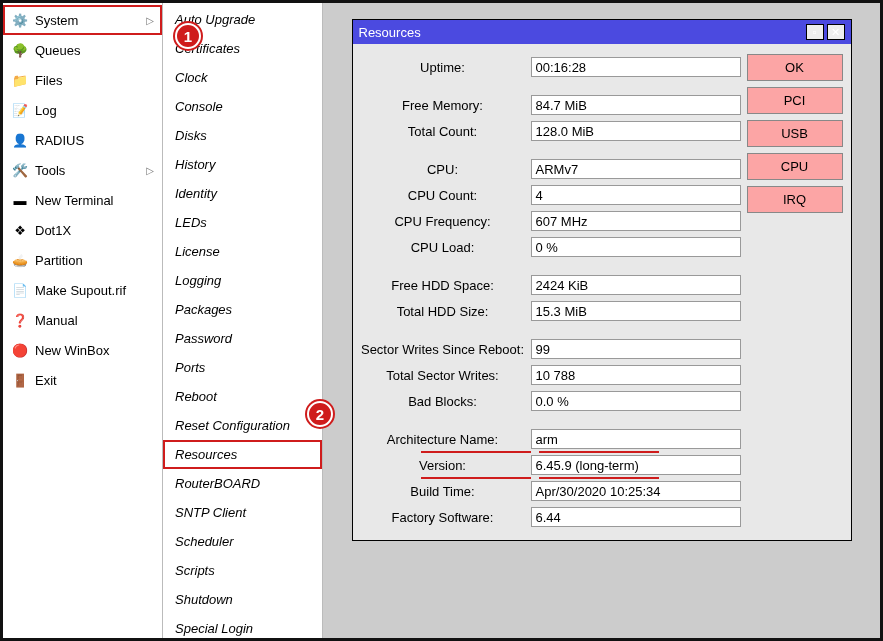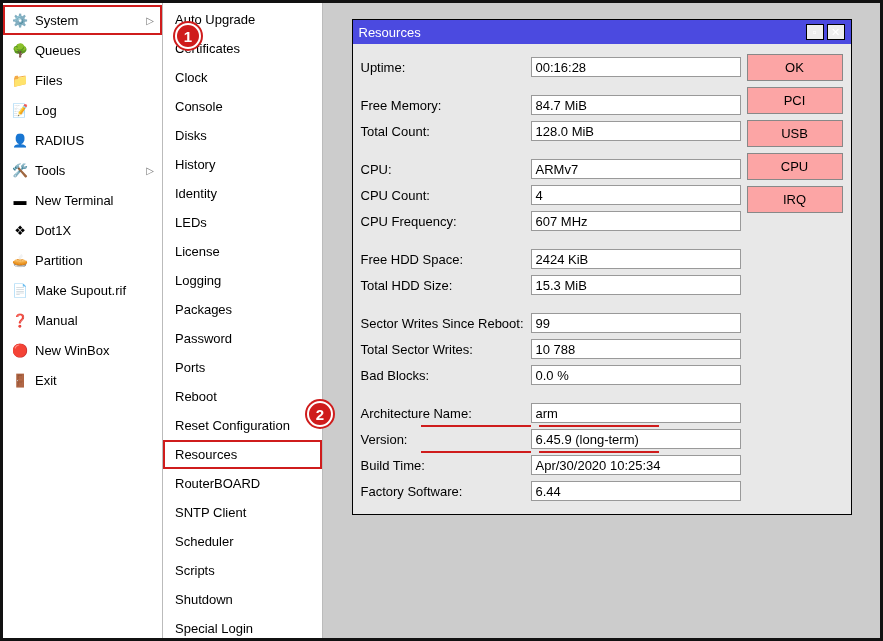--- a/index.html
+++ b/index.html
@@ -6,34 +6,34 @@
   body { margin: 0; padding: 0; background: #fff; width: 883px; height: 641px; position: relative; overflow: hidden; }
   .frame { width: 883px; height: 641px; border: 3px solid #111; position: relative; display: flex; }
   
   .main-menu { width: 160px; border-right: 1px solid #bbb; padding-top: 2px; }
   .menu-item { display: flex; align-items: center; padding: 4px 6px; gap: 6px; cursor: default; border: 2px solid transparent; }
   .menu-item.hl { border: 2.5px solid #cf1c1c; }
   .menu-item .tri { margin-left: auto; font-size: 10px; color: #777; }
   .mi-icon { width: 18px; height: 18px; display: flex; align-items: center; justify-content: center; }
   
   .sub-menu { width: 160px; border-right: 1px solid #bbb; padding-top: 2px; }
-  .sub-item { padding: 5px 10px; cursor: default; border: 2px solid transparent; }
+  .sub-item { padding: 5px 10px; cursor: default; border: 2px solid transparent; font-style: italic; }
   .sub-item.hl { border: 2.5px solid #cf1c1c; }
   
   .badge { position: absolute; width: 26px; height: 26px; background: #cf1c1c; border: 2.5px solid #fff; border-radius: 50%; box-shadow: 0 0 0 2px #cf1c1c; color: #fff; font-weight: 700; font-size: 15px; display: flex; align-items: center; justify-content: center; z-index: 50; }
   
   .work { flex: 1; background: #ccc; position: relative; display: flex; align-items: flex-start; justify-content: center; padding: 16px 8px 8px 8px; }
   .dialog { width: 500px; border: 1px solid #000; background: #e8e8e8; }
   .titlebar { background: #4b4ae0; color: #fff; padding: 4px 6px; display: flex; align-items: center; }
   .titlebar .ttl { flex: 1; }
   .tbtn { width: 18px; height: 16px; background: #eee; border: 1px solid #000; margin-left: 3px; display: flex; align-items: center; justify-content: center; font-size: 11px; line-height: 1; }
   .dialog-body { display: flex; padding: 10px 8px; gap: 6px; }
   .fields { flex: 1; }
   .row { display: flex; align-items: center; padding: 3px 0; }
-  .row .lbl { width: 170px; text-align: left; padding-right: 6px; }
+  .row .lbl { width: 170px; text-align: center; padding-right: 6px; }
   .row .val { flex: 1; border: 1px solid #999; background: #fff; padding: 2px 4px; height: 20px; }
   .sep { height: 12px; }
   .red-u { position: absolute; height: 2px; background: #cf1c1c; }
   .sidebtns { width: 96px; display: flex; flex-direction: column; gap: 6px; }
   .btn { border: 1px solid #888; background: #fca5a5; text-align: center; padding: 5px 0; }
 </style>
 </head>
 <body>
 
 <div class="frame">
@@ -151,20 +151,24 @@
               <div class="val">ARMv7</div>
             </div>
             <div class="row">
               <div class="lbl">CPU Count:</div>
               <div class="val">4</div>
             </div>
             <div class="row">
               <div class="lbl">CPU Frequency:</div>
               <div class="val">607 MHz</div>
             </div>
+            <div class="row">
+              <div class="lbl">CPU Load:</div>
+              <div class="val">0 %</div>
+            </div>
             <div class="sep"></div>
             <div class="row">
               <div class="lbl">Free HDD Space:</div>
               <div class="val">2424 KiB</div>
             </div>
             <div class="row">
               <div class="lbl">Total HDD Size:</div>
               <div class="val">15.3 MiB</div>
             </div>
             <div class="sep"></div>

